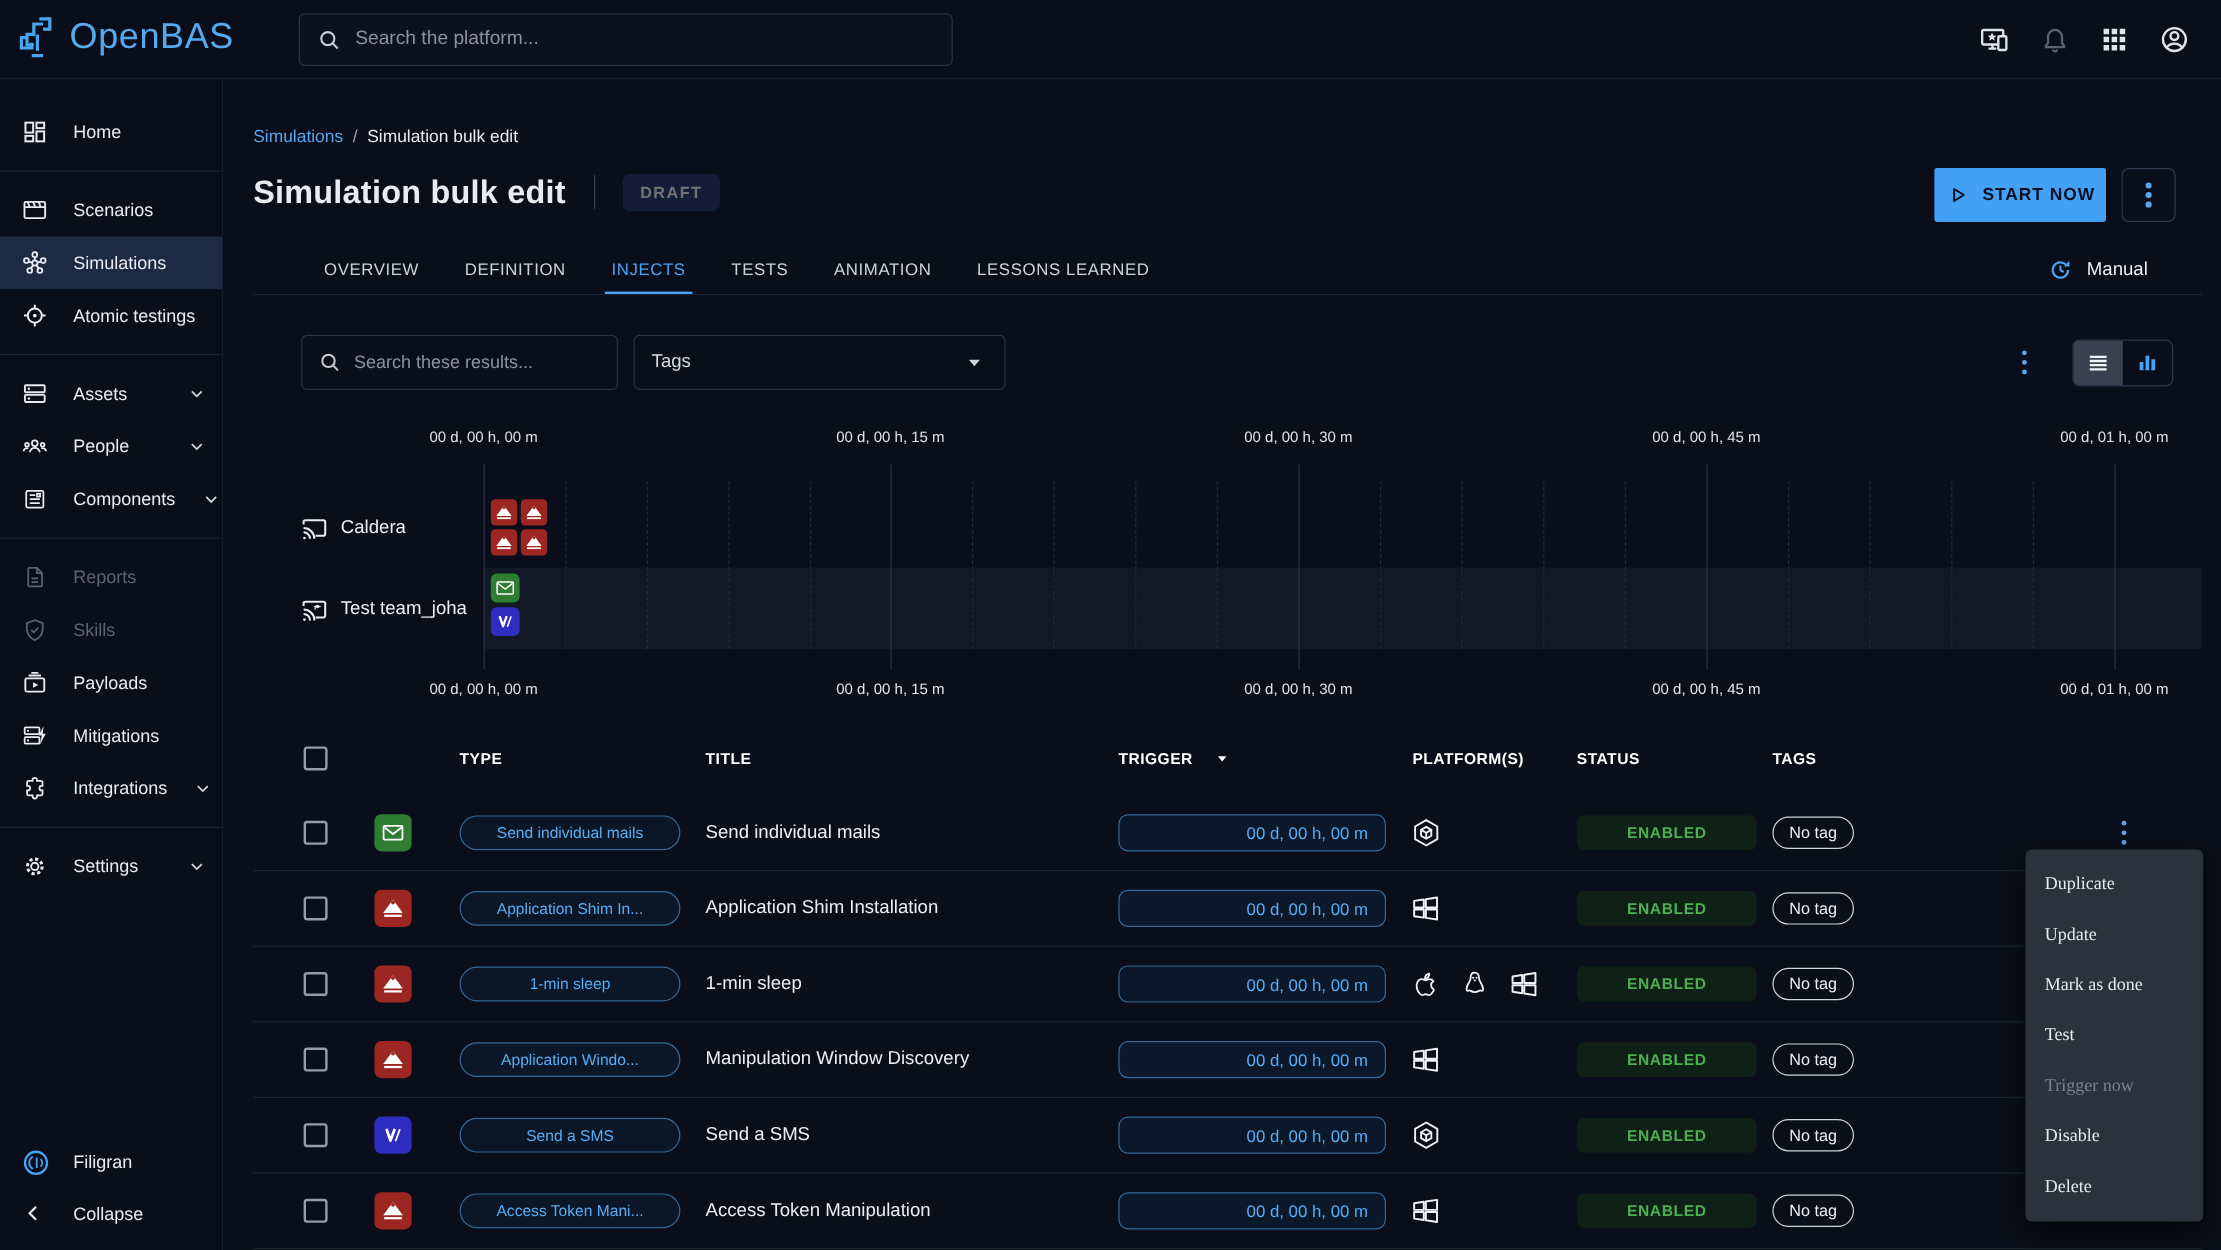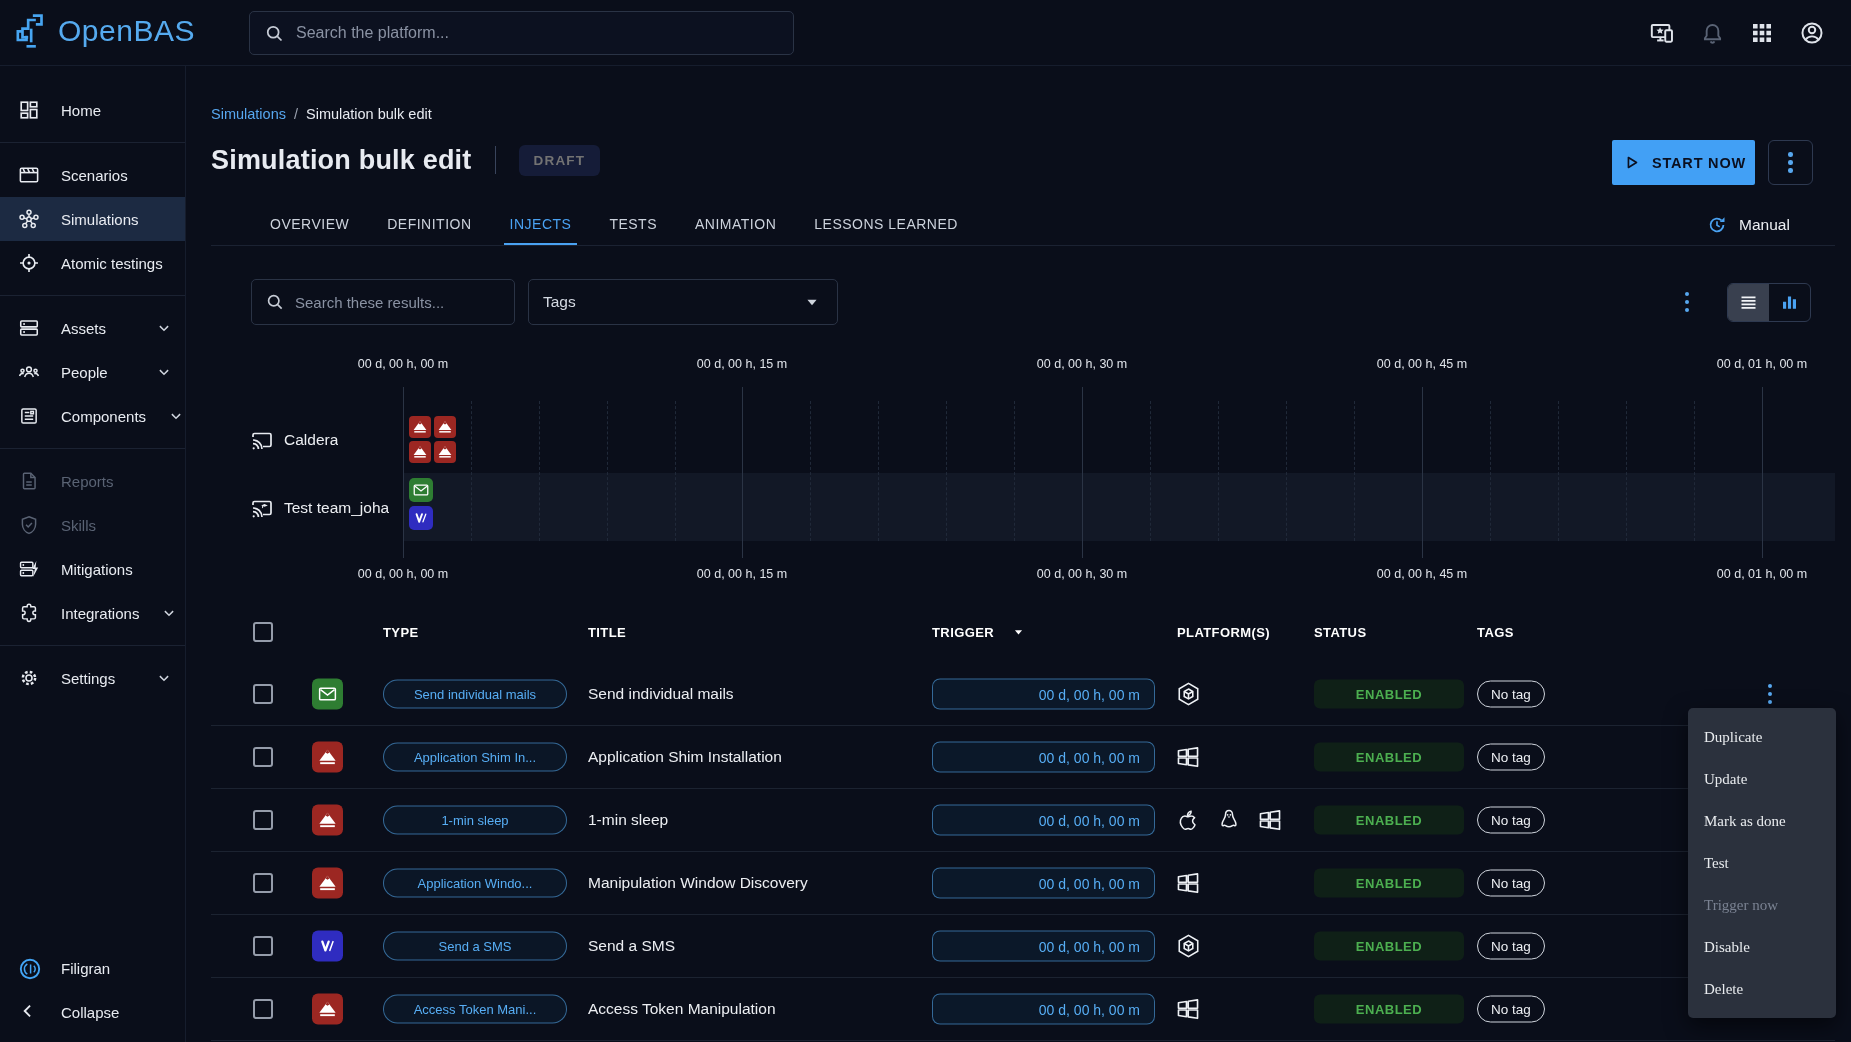--- a/index.html
+++ b/index.html
@@ -449,20 +449,28 @@
         </span>
       <span>Reports</span>
     </div>
     <div class="side-item disabled">
       <span class="s-icon">
           <svg width="22" height="22">
             <use href="#i-shield"></use>
           </svg>
         </span>
       <span>Skills</span>
+    </div>
+    <div class="side-item">
+      <span class="s-icon">
+          <svg width="22" height="22">
+            <use href="#i-payload"></use>
+          </svg>
+        </span>
+      <span>Payloads</span>
     </div>
     <div class="side-item">
       <span class="s-icon">
           <svg width="22" height="22">
             <use href="#i-mitigation"></use>
           </svg>
         </span>
       <span>Mitigations</span>
     </div>
     <div class="side-item">

